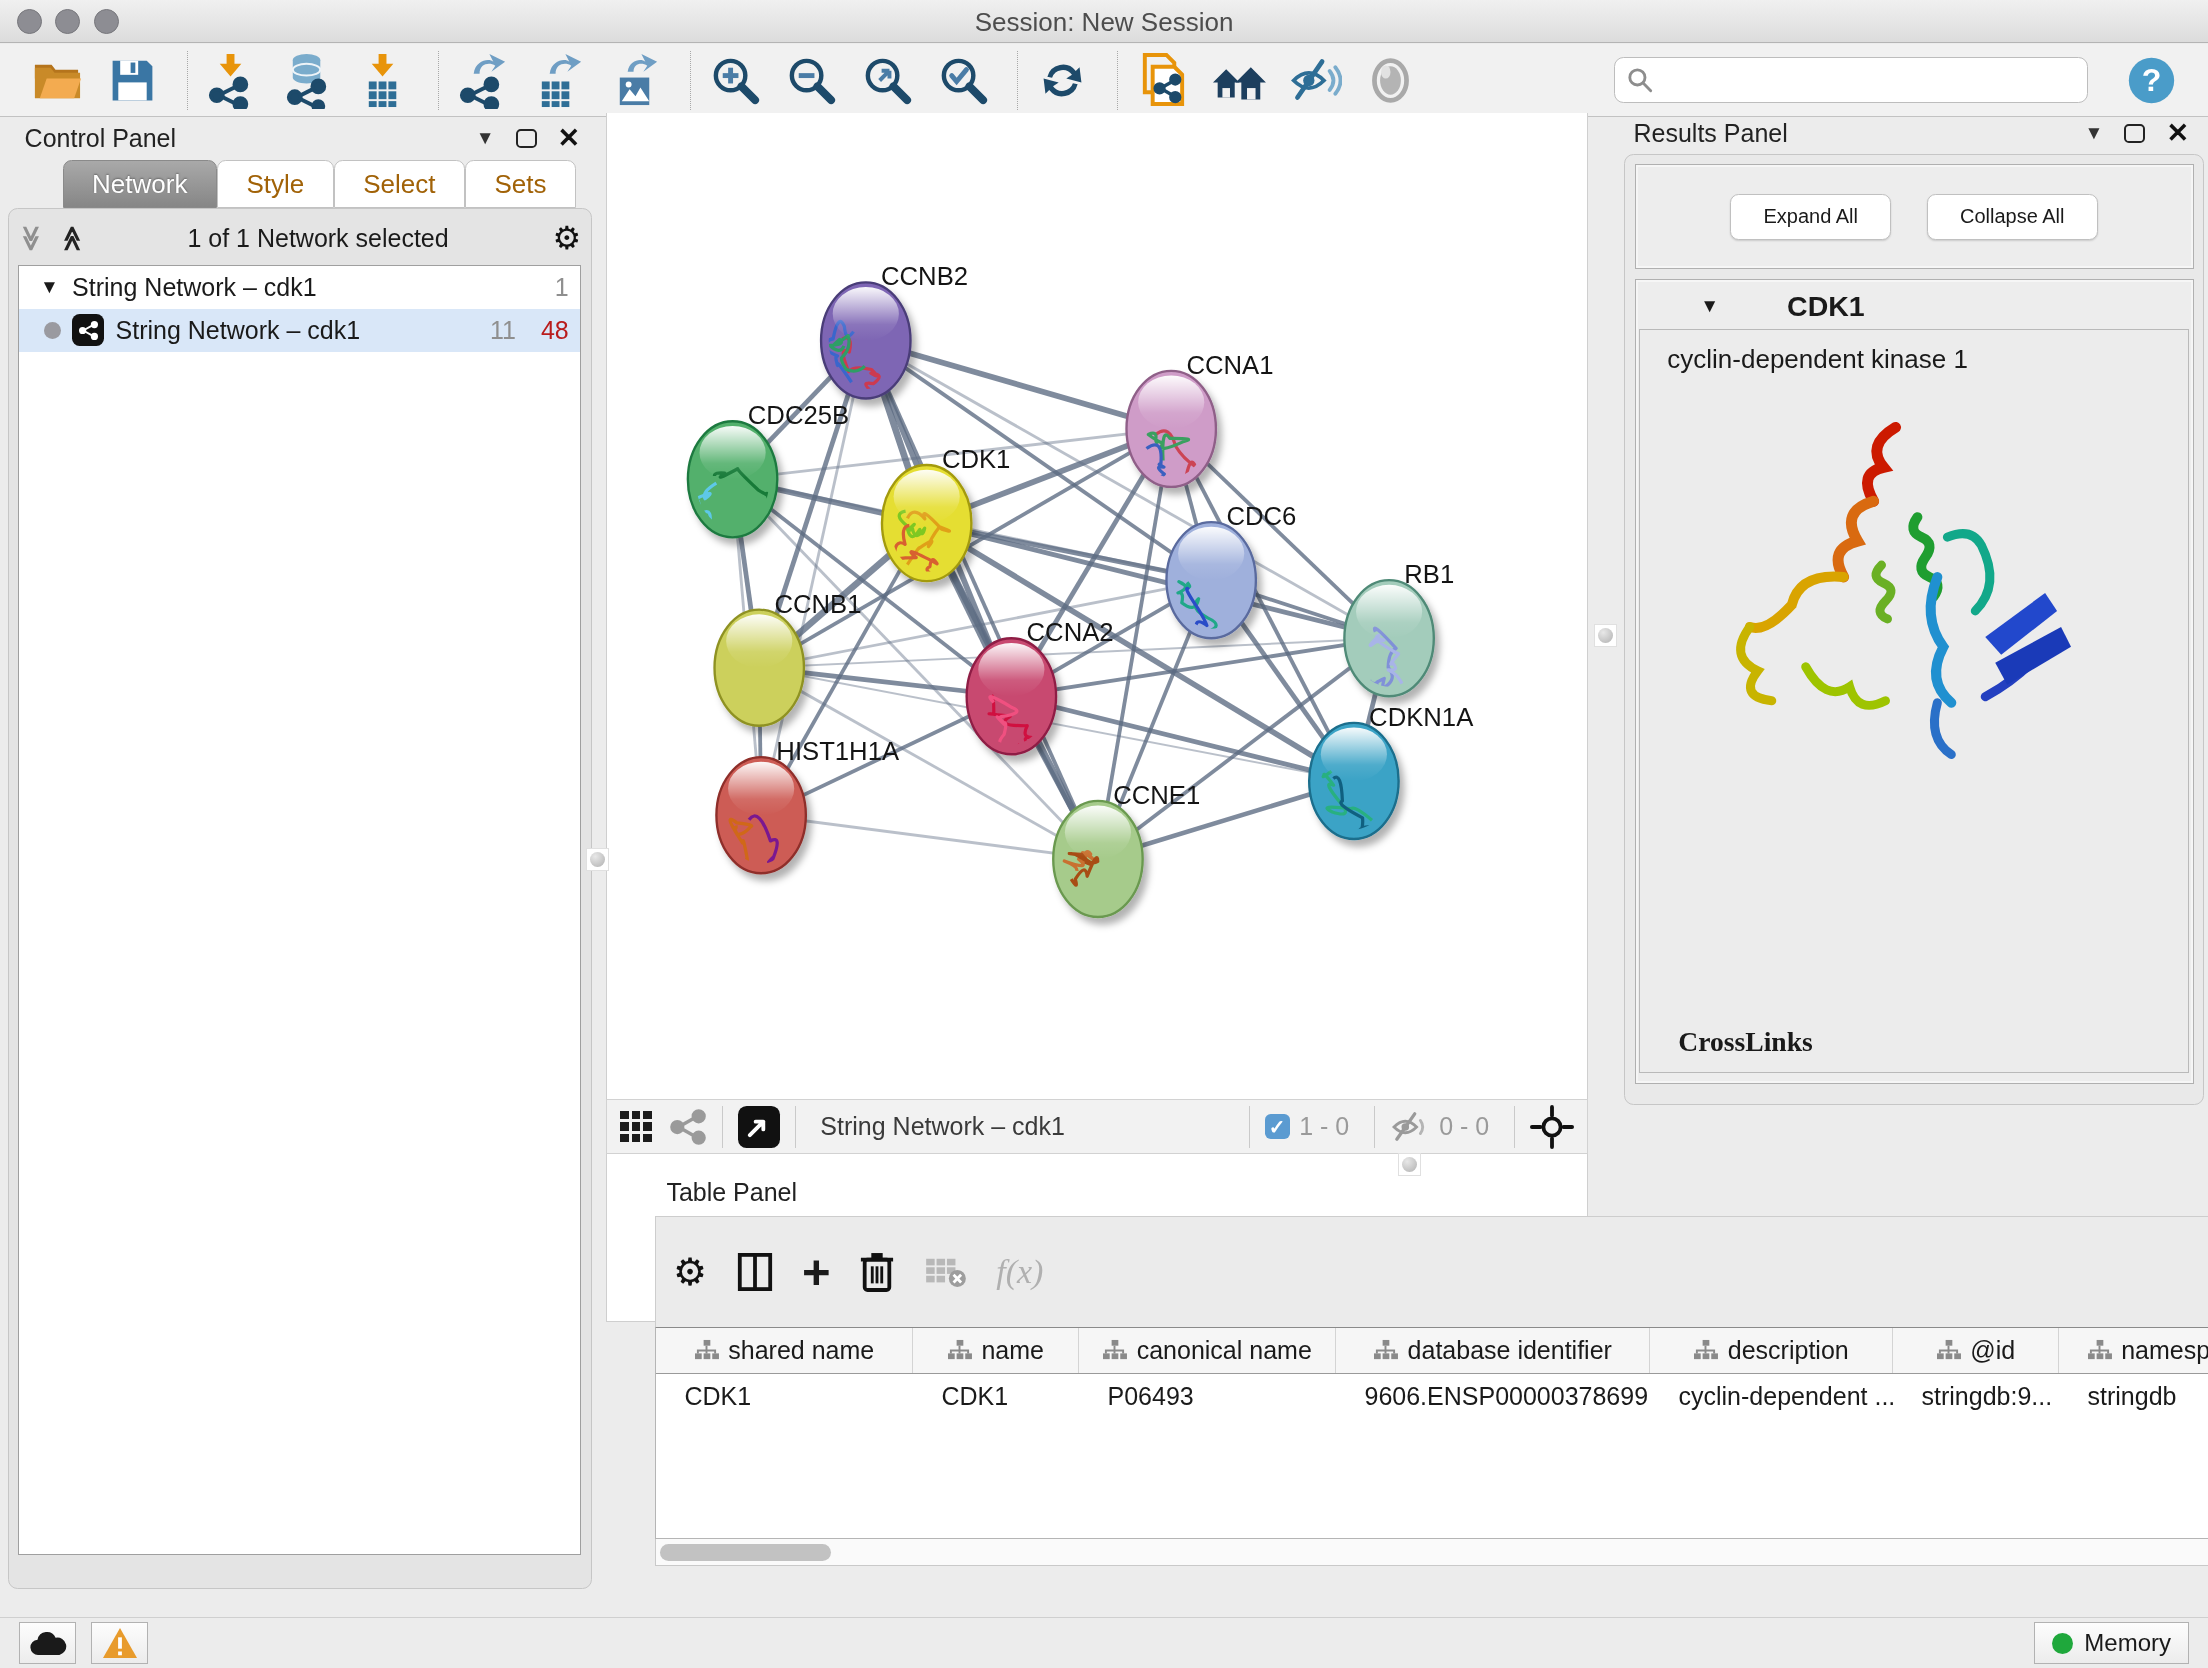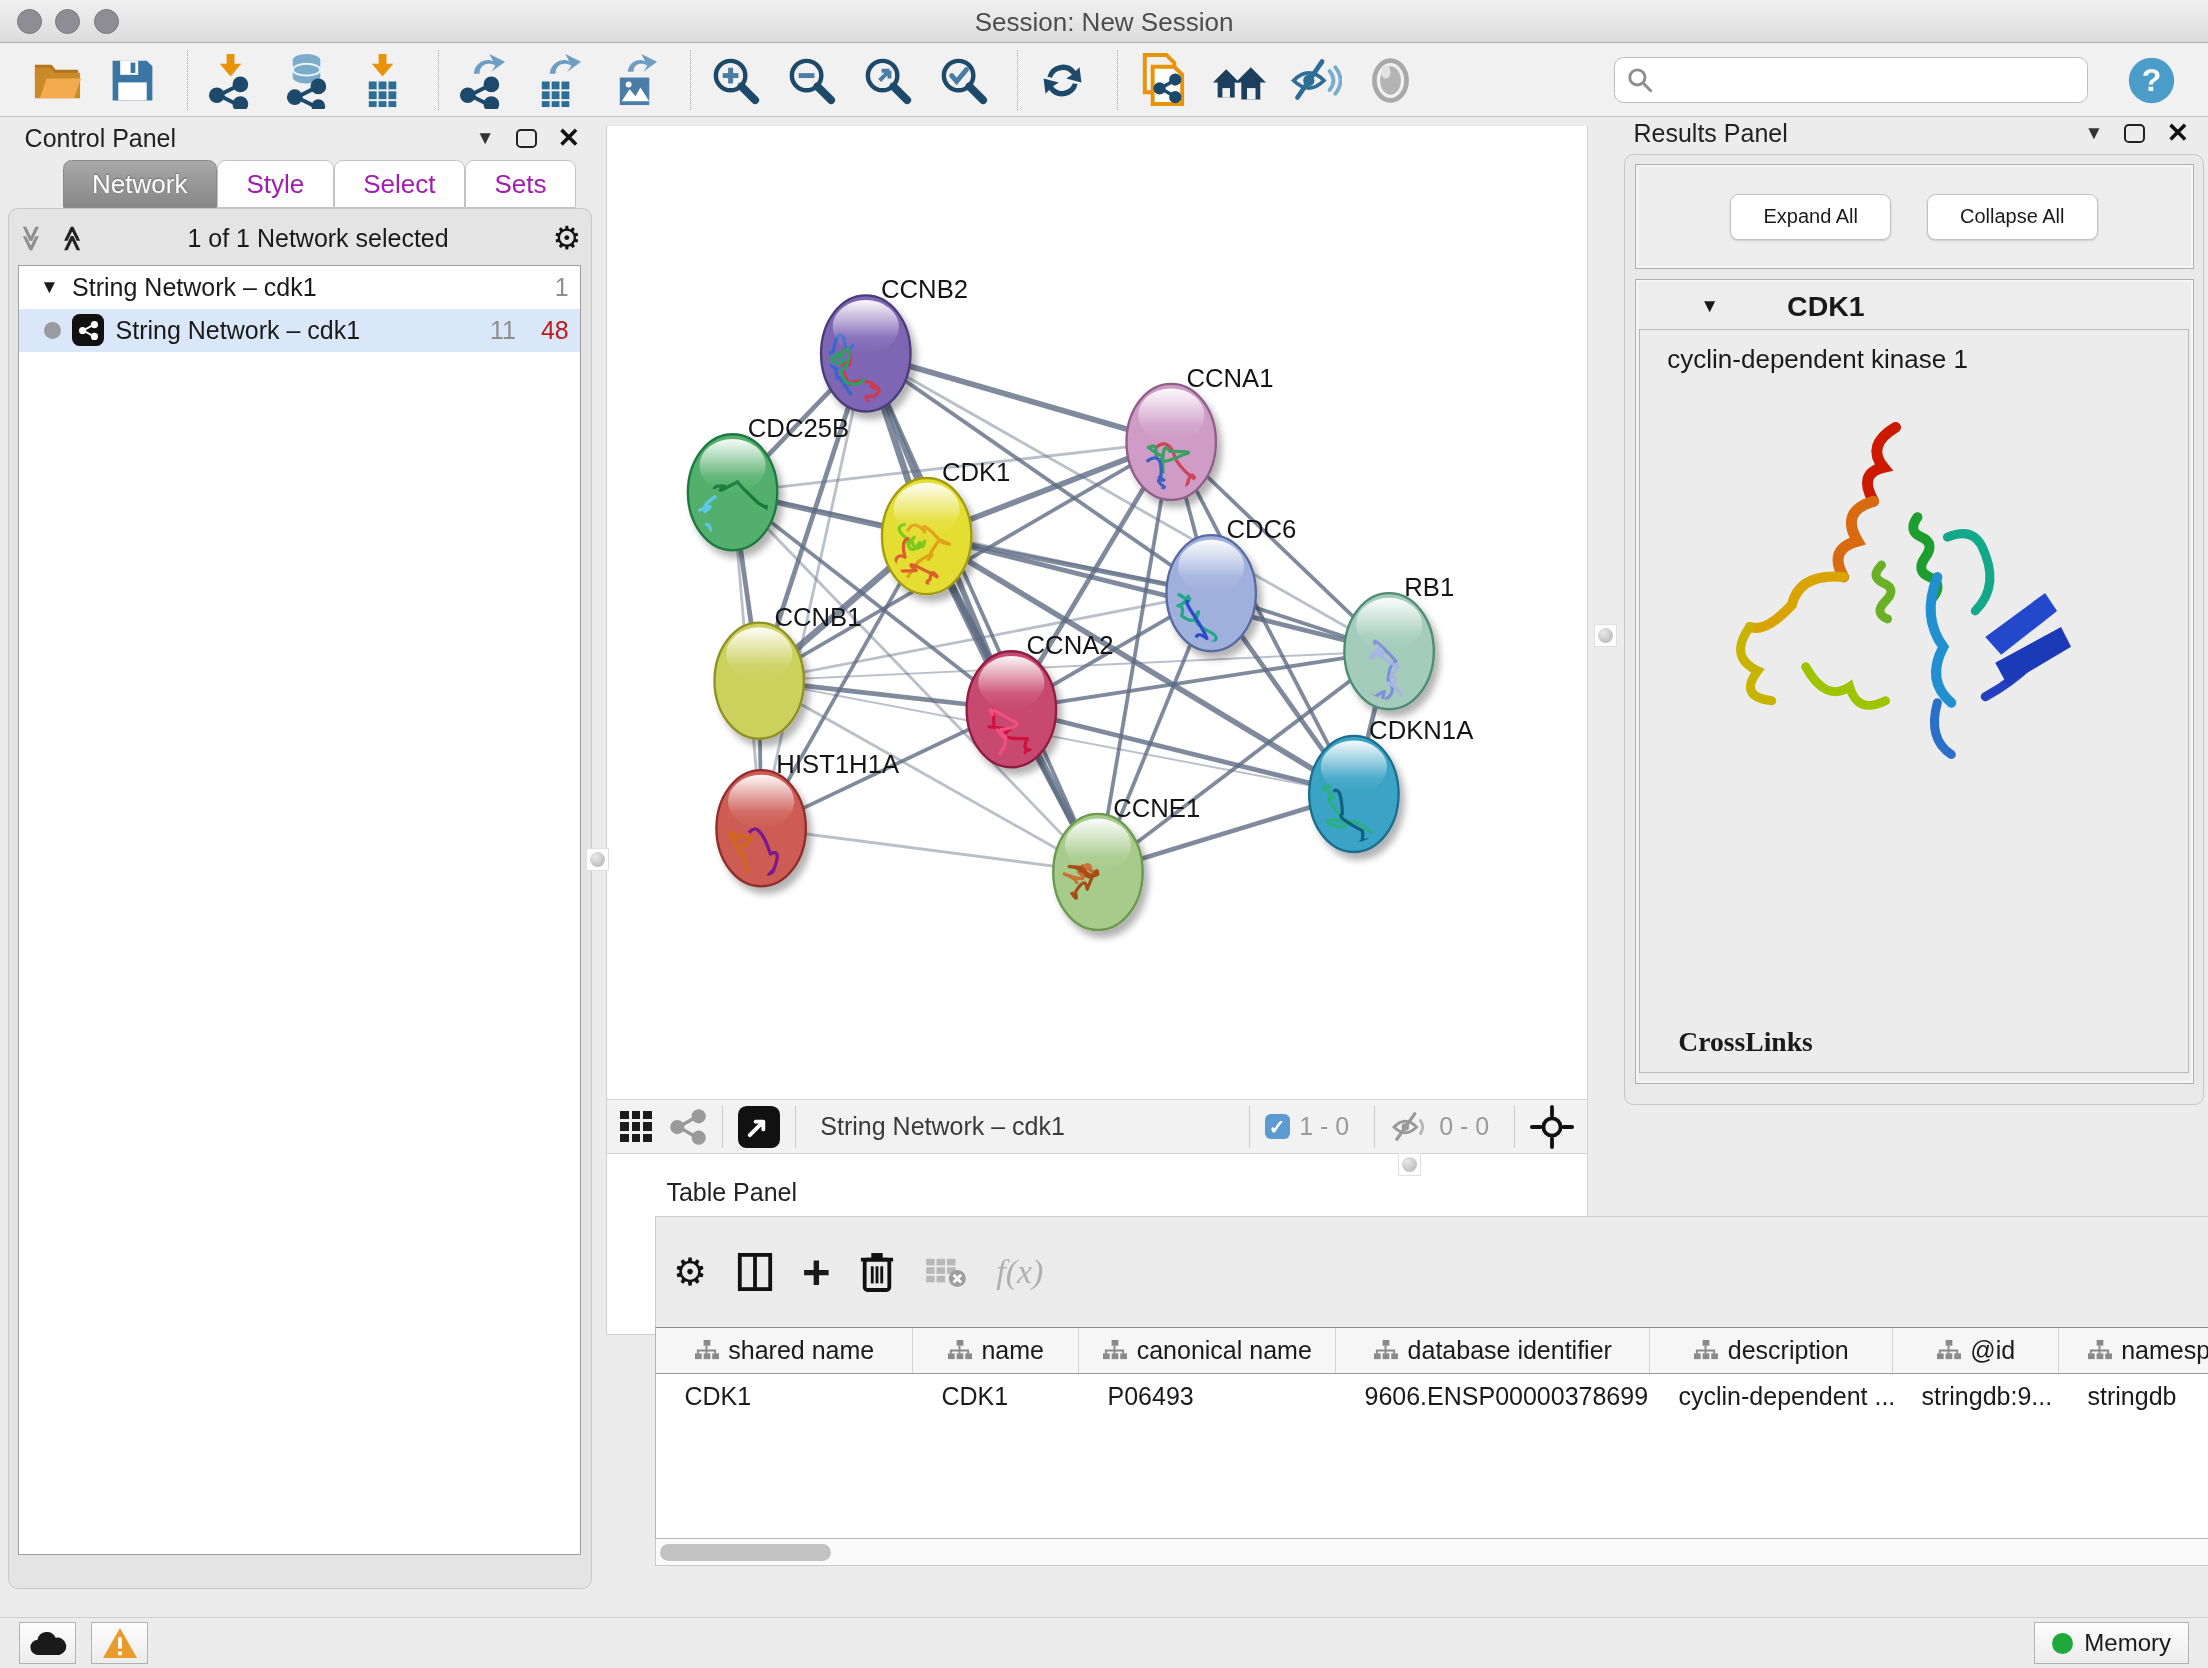--- a/index.html
+++ b/index.html
@@ -22,39 +22,39 @@
   .searchbox{margin-left:auto;width:474px;height:46px;background:#fff;border:1px solid #bdbdbd;
     border-radius:9.5px;display:flex;align-items:center;padding:0 11.4px;}
   .searchbox input{border:none;outline:none;flex:1;font-size:24px;font-family:"Liberation Sans",sans-serif;}
   
   .panel-title{font-size:25px;color:#222;}
   .panel-ctrls{display:flex;align-items:center;gap:21px;}
   .tri{font-size:19px;color:#333;}
   .floatbox{width:21px;height:19px;border:2.9px solid #222;border-radius:4.8px;}
   .closex{font-size:27px;font-weight:bold;color:#111;line-height:1;}
   .tabbtn{height:48px;padding:0 28.5px;display:inline-flex;align-items:center;justify-content:center;
-    background:#fff;border:1px solid #c2c2c2;border-radius:8.6px 8.6px 0 0;font-size:26px;color:#a21caf;}
+    background:#fff;border:1px solid #c2c2c2;border-radius:8.6px 8.6px 0 0;font-size:26px;color:#a16207;}
   .tabbtn.sel{background:linear-gradient(#a9a9a9,#868686);color:#fff;border-color:#8a8a8a;
     text-shadow:0 -1px 1.9px rgba(0,0,0,.35);}
   
   .control-panel{position:absolute;left:7.6px;top:122px;width:584px;height:1465px;}
   .cp-head{display:flex;justify-content:space-between;align-items:center;padding:1.9px 11.4px 7.6px 17px;}
   .cp-tabs{padding-left:55px;display:flex;}
   .cp-body{background:#e4e4e4;border:1px solid #c6c6c6;border-radius:9.5px;height:1381px;padding:7.6px 9.5px;}
   .cp-selrow{display:flex;align-items:center;height:42px;font-size:25px;}
   .chev{font-size:25px;font-weight:bold;display:inline-block;}
   .gear{font-size:32px;color:#111;}
   .cp-tree{background:#fff;border:1px solid #9f9f9f;height:1290px;margin-top:5.7px;overflow:hidden;}
   .tree-row{display:flex;align-items:center;height:43px;font-size:25px;padding:0 11.4px;}
   .tree-row.sel{background:#d9e7f8;}
   .tree-count{margin-left:auto;color:#8f8f8f;}
   .string-app-icon{width:32px;height:32px;border-radius:7.6px;background:#111;display:flex;
     align-items:center;justify-content:center;margin:0 11.4px 0 5.7px;}
   
-  .canvas-wrap{position:absolute;left:606px;top:126px;width:982px;height:1209px;background:#fff;
+  .canvas-wrap{position:absolute;left:606px;top:113px;width:982px;height:1209px;background:#fff;
     border:1px solid #cfcfcf;border-top:none;}
   .net-toolbar{position:absolute;left:606px;top:1099px;width:982px;height:55px;background:#f2f2f2;
     border:1px solid #d2d2d2;display:flex;align-items:center;padding:0 13.3px;font-size:25px;}
   .ntsep{width:0;height:42px;border-left:1px solid #cacaca;margin:0 15px;}
   .gridicon{display:grid;grid-template-columns:repeat(3,8.6px);grid-gap:2.9px;}
   .gridicon span{width:8.6px;height:8.6px;background:#1c1c1c;}
   .nt-title{color:#3a3a3a;margin-left:9.5px;}
   .count-gray{color:#9a9a9a;margin:0 9.5px;}
   .checkbox-blue{width:25px;height:25px;border-radius:5.7px;background:#5b9bd1;color:#fff;
     font-size:20px;font-weight:bold;display:flex;align-items:center;justify-content:center;}

